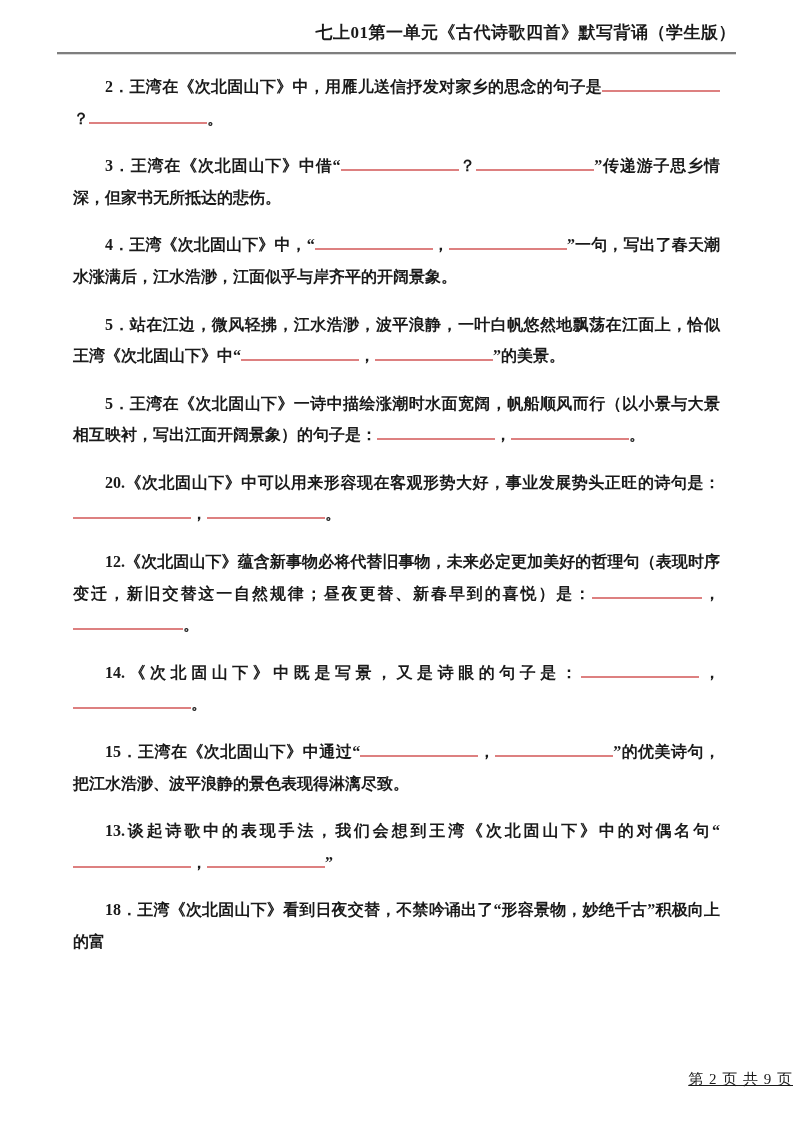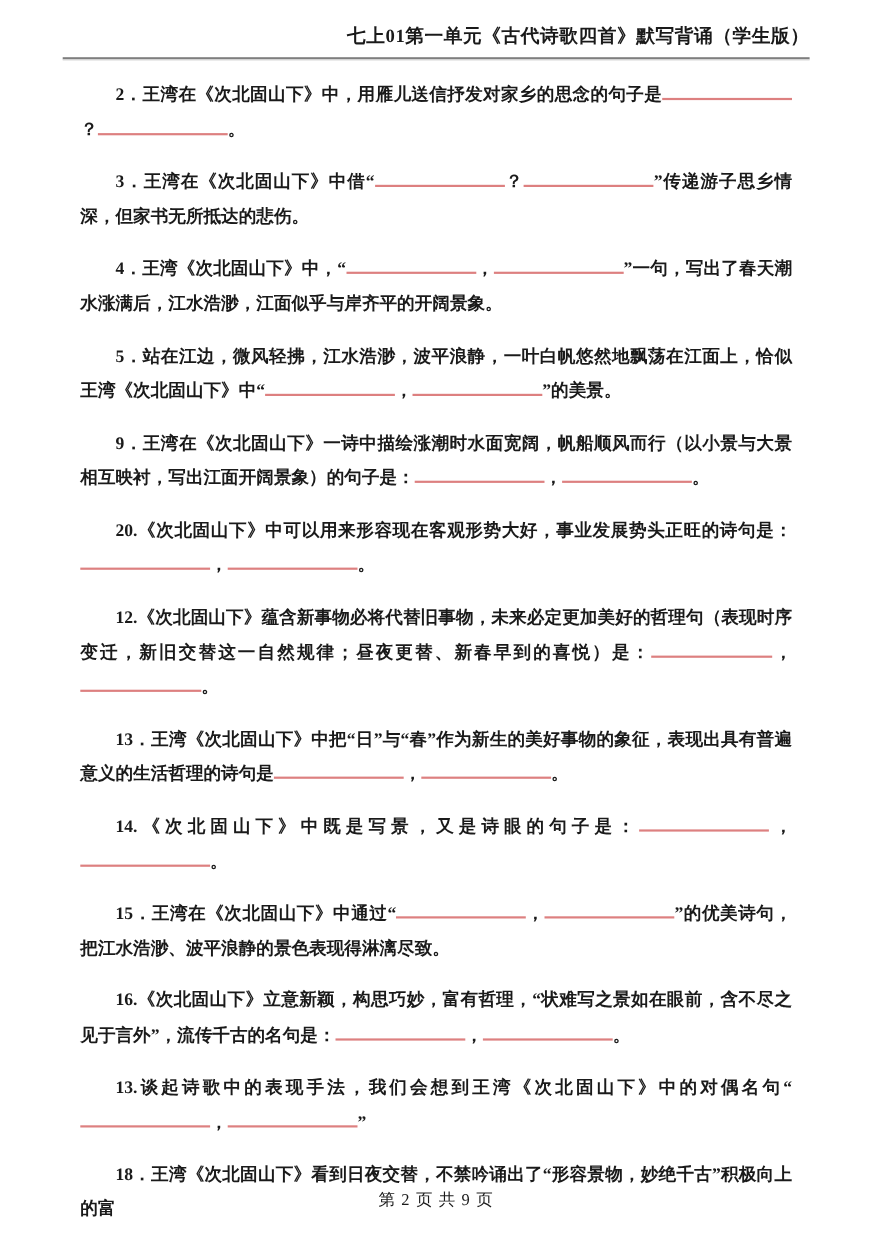--- a/index.html
+++ b/index.html
@@ -35,44 +35,43 @@
   .question { margin: 16px; text-indent: 2em; font-weight: bold; }
   .blank {
     display: inline-block;
     width: 118px;
     height: 15px;
     border-bottom: 2px solid var(--blank-color, #dd8080);
     vertical-align: baseline;
   }
   .page-footer {
     position: absolute;
-    left: 0; bottom: 22px;
+    left: 0; bottom: 33px;
     width: 100%;
-    text-align: center;
+    text-align: right;
     font-size: 15px;
     letter-spacing: 1px;
     color: #1a1a1a;
+    text-decoration: underline;
   }
 </style>
 </head>
 <body>
 
 <div class="page-inner">
   <h1 class="doc-title">七上01第一单元《古代诗歌四首》默写背诵（学生版）</h1>
   <hr class="title-rule">
   <div class="questions" id="questions">
       <p class="question"><span>2．王湾在《次北固山下》中，用雁儿送信抒发对家乡的思念的句子是</span><span class="blank"></span><span>？</span><span class="blank"></span><span>。</span></p>
       <p class="question"><span>3．王湾在《次北固山下》中借“</span><span class="blank"></span><span>？</span><span class="blank"></span><span>”传递游子思乡情深，但家书无所抵达的悲伤。</span></p>
       <p class="question"><span>4．王湾《次北固山下》中，“</span><span class="blank"></span><span>，</span><span class="blank"></span><span>”一句，写出了春天潮水涨满后，江水浩渺，江面似乎与岸齐平的开阔景象。</span></p>
       <p class="question"><span>5．站在江边，微风轻拂，江水浩渺，波平浪静，一叶白帆悠然地飘荡在江面上，恰似王湾《次北固山下》中“</span><span class="blank"></span><span>，</span><span class="blank"></span><span>”的美景。</span></p>
-      <p class="question"><span>9．王湾在《次北固山下》一诗中描绘涨潮时水面宽阔，帆船顺风而行（以小景与大景相互映衬，写出江面开阔景象）的句子是：</span><span class="blank"></span><span>，</span><span class="blank"></span><span>。</span></p>
+      <p class="question"><span>5．王湾在《次北固山下》一诗中描绘涨潮时水面宽阔，帆船顺风而行（以小景与大景相互映衬，写出江面开阔景象）的句子是：</span><span class="blank"></span><span>，</span><span class="blank"></span><span>。</span></p>
       <p class="question"><span>20.《次北固山下》中可以用来形容现在客观形势大好，事业发展势头正旺的诗句是：</span><span class="blank"></span><span>，</span><span class="blank"></span><span>。</span></p>
       <p class="question"><span>12.《次北固山下》蕴含新事物必将代替旧事物，未来必定更加美好的哲理句（表现时序变迁，新旧交替这一自然规律；昼夜更替、新春早到的喜悦）是：</span><span class="blank" style="width: 110px;"></span><span>，</span><span class="blank" style="width: 110px;"></span><span>。</span></p>
-      <p class="question"><span>13．王湾《次北固山下》中把“日”与“春”作为新生的美好事物的象征，表现出具有普遍意义的生活哲理的诗句是</span><span class="blank"></span><span>，</span><span class="blank"></span><span>。</span></p>
       <p class="question"><span>14.《次北固山下》中既是写景，又是诗眼的句子是：</span><span class="blank"></span><span>，</span><span class="blank"></span><span>。</span></p>
       <p class="question"><span>15．王湾在《次北固山下》中通过“</span><span class="blank"></span><span>，</span><span class="blank"></span><span>”的优美诗句，把江水浩渺、波平浪静的景色表现得淋漓尽致。</span></p>
-      <p class="question"><span>16.《次北固山下》立意新颖，构思巧妙，富有哲理，“状难写之景如在眼前，含不尽之见于言外”，流传千古的名句是：</span><span class="blank"></span><span>，</span><span class="blank"></span><span>。</span></p>
       <p class="question"><span>13.谈起诗歌中的表现手法，我们会想到王湾《次北固山下》中的对偶名句“</span><span class="blank"></span><span>，</span><span class="blank"></span><span>”</span></p>
       <p class="question"><span>18．王湾《次北固山下》看到日夜交替，不禁吟诵出了“形容景物，妙绝千古”积极向上的富</span></p>
     </div>
 </div>
 
 <div class="page-footer">第 2 页 共 9 页</div>
 
 </body></html>

